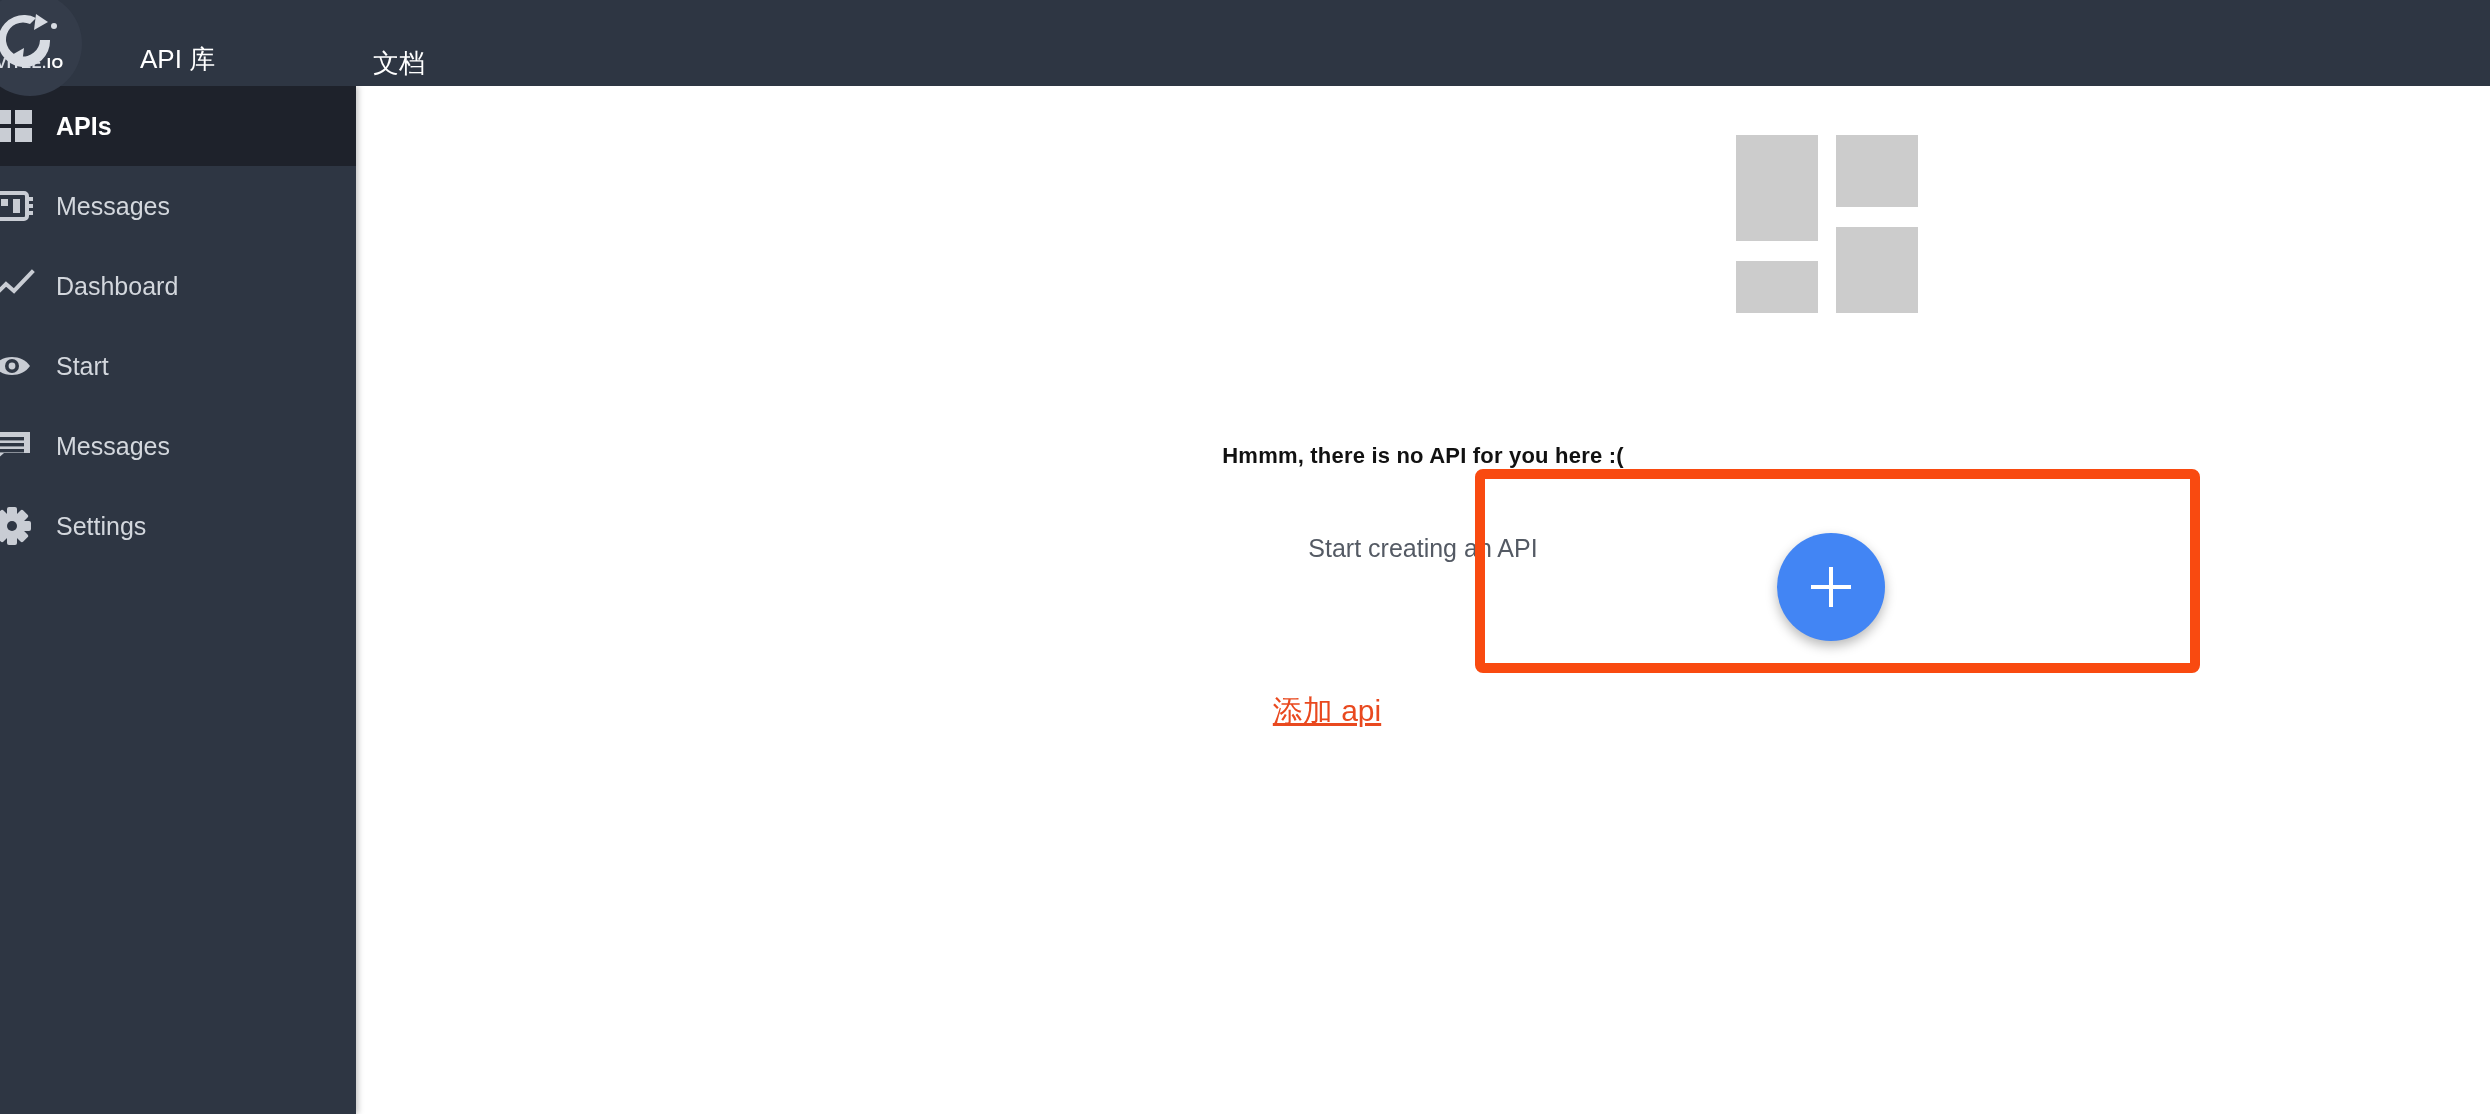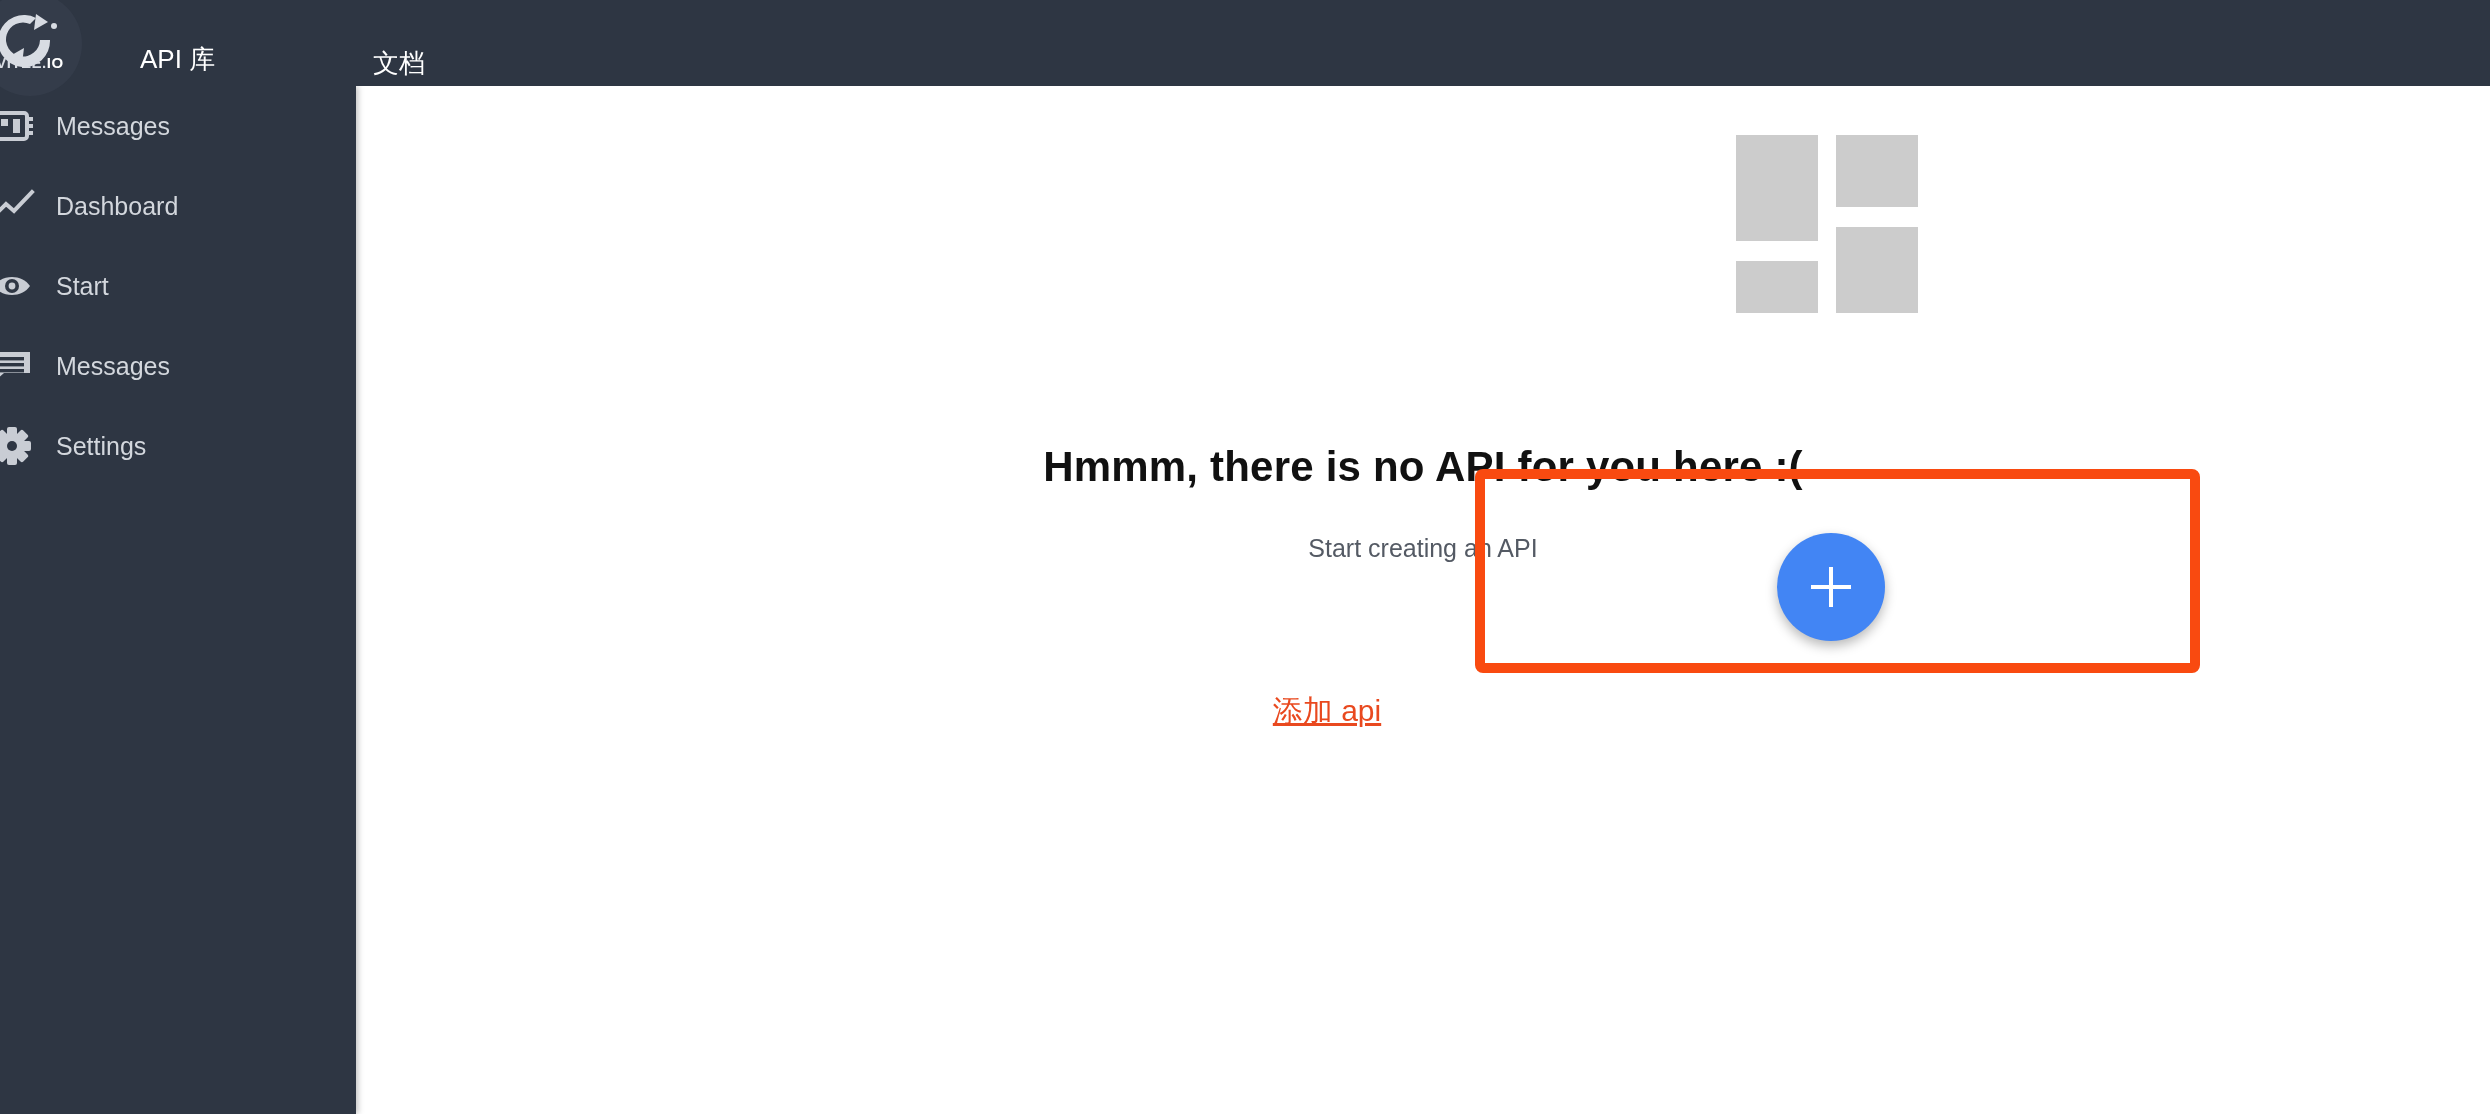--- a/index.html
+++ b/index.html
@@ -155,21 +155,21 @@
   .ph-a { left: 0;    top: 0;   width: 82px;  height: 106px; }
   .ph-b { left: 100px; top: 0;   width: 82px;  height: 72px;  }
   .ph-c { left: 0;    top: 126px; width: 82px; height: 52px;  }
   .ph-d { left: 100px; top: 92px; width: 82px; height: 86px;  }
 
   .empty-title {
     position: absolute;
     left: 0; top: 357px;
     width: 2134px;
     text-align: center;
-    font-size: 42px;
+    font-size: 22px;
     font-weight: 700;
     color: #111111;
     letter-spacing: .2px;
   }
   .empty-sub {
     position: absolute;
     left: 0; top: 428px;
     width: 2134px;
     text-align: center;
     font-size: 25px;
@@ -242,20 +242,31 @@
     </div>
 
     <div class="topnav">
       <div class="topnav-item first">API 库</div>
       <div class="topnav-item second">文档</div>
     </div>
   </div>
 
   <nav class="sidebar">
 
+    <div class="nav-item active">
+      <span class="nav-icon">
+        <svg width="44" height="40" viewBox="0 0 44 40">
+          <rect x="2" y="4" width="17" height="14" fill="#c9cdd4"></rect>
+          <rect x="23" y="4" width="17" height="14" fill="#c9cdd4"></rect>
+          <rect x="2" y="22" width="17" height="14" fill="#c9cdd4"></rect>
+          <rect x="23" y="22" width="17" height="14" fill="#c9cdd4"></rect>
+        </svg>
+      </span>
+      <span class="nav-label">APIs</span>
+    </div>
 
 
     <div class="nav-item">
       <span class="nav-icon">
         <svg width="44" height="40" viewBox="0 0 44 40">
           <rect x="3" y="7" width="32" height="26" rx="3" fill="none" stroke="#c9cdd4" stroke-width="4"></rect>
           <rect x="9" y="13" width="7" height="7" fill="#c9cdd4"></rect>
           <rect x="21" y="13" width="7" height="14" fill="#c9cdd4"></rect>
           <rect x="37" y="11" width="4" height="4" fill="#c9cdd4"></rect>
           <rect x="37" y="18" width="4" height="4" fill="#c9cdd4"></rect>

